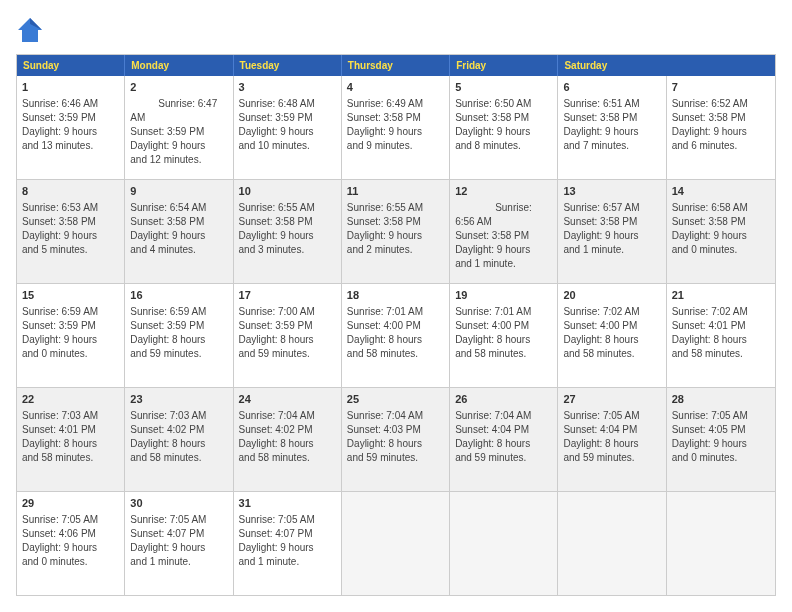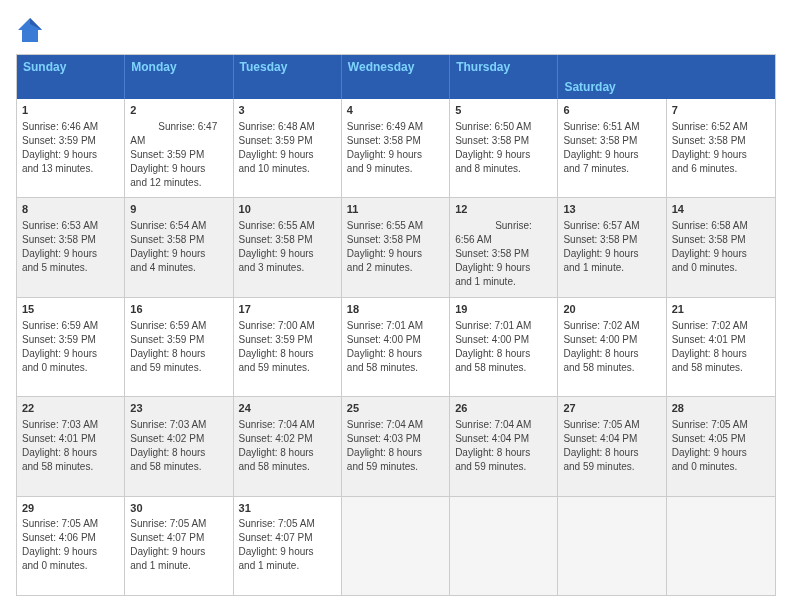--- a/index.html
+++ b/index.html
@@ -64,27 +64,27 @@
       display: flex;
       flex-direction: column;
       border: 1px solid #ccc;
     }
     .cal-header {
       display: grid;
       grid-template-columns: repeat(7, 1fr);
       background: #2a5db0;
     }
     .cal-header-cell {
-      color: #7dd3fc;
-      font-size: 12px;
+      color: #fde047;
+      font-size: 10px;
       font-weight: bold;
       padding: 5px 6px;
       border-right: 1px solid #4a7dd0;
     }
-    .cal-header-cell:last-child { border-right: none; margin-top: 20px; }
+    .cal-header-cell:last-child { border-right: none; }
     .cal-body {
       display: flex;
       flex-direction: column;
       flex: 1;
     }
     .cal-row {
       display: grid;
       grid-template-columns: repeat(7, 1fr);
       flex: 1;
       border-top: 1px solid #ccc;
@@ -133,22 +133,22 @@
       <div class="month-title"></div>
       <div class="location"></div>
     </div>
   </div>
 
   <div class="calendar">
     <div class="cal-header">
     <div class="cal-header-cell">Sunday</div>
         <div class="cal-header-cell">Monday</div>
         <div class="cal-header-cell">Tuesday</div>
-        <div class="cal-header-cell">Wednesday</div>
         <div class="cal-header-cell">Thursday</div>
+        <div class="cal-header-cell">Friday</div>
         <div class="cal-header-cell">Saturday</div>
       </div>
     <div class="cal-body">
     <div class="cal-row">
           <div class="cal-cell"><span class="day-num">1</span><span class="cell-text" style="white-space: pre-line;">Sunrise: 6:46 AM
 Sunset: 3:59 PM
 Daylight: 9 hours
 and 13 minutes.</span></div>
           <div class="cal-cell"><span class="day-num">2</span><span class="cell-text" style="white-space: pre-line; margin-left: 28px;">Sunrise: 6:47 AM
 Sunset: 3:59 PM

